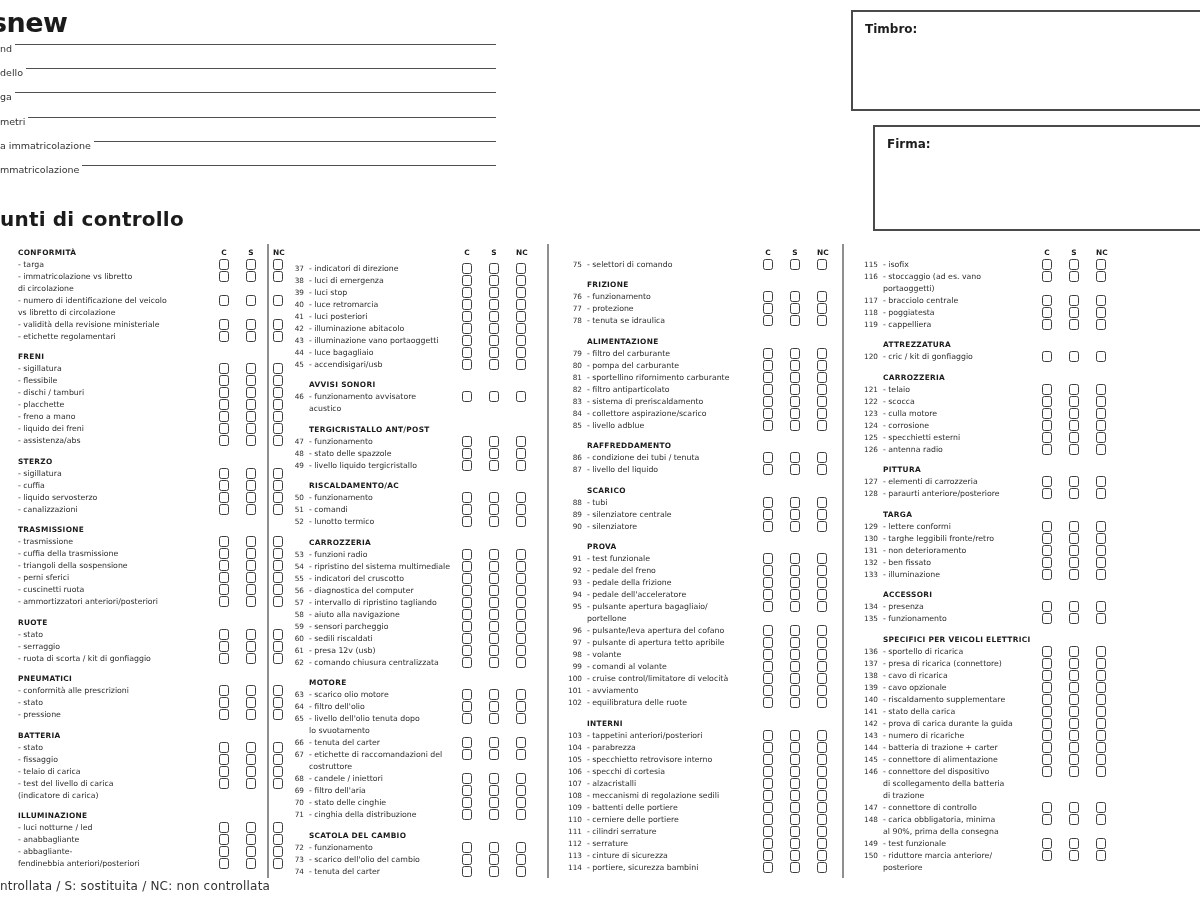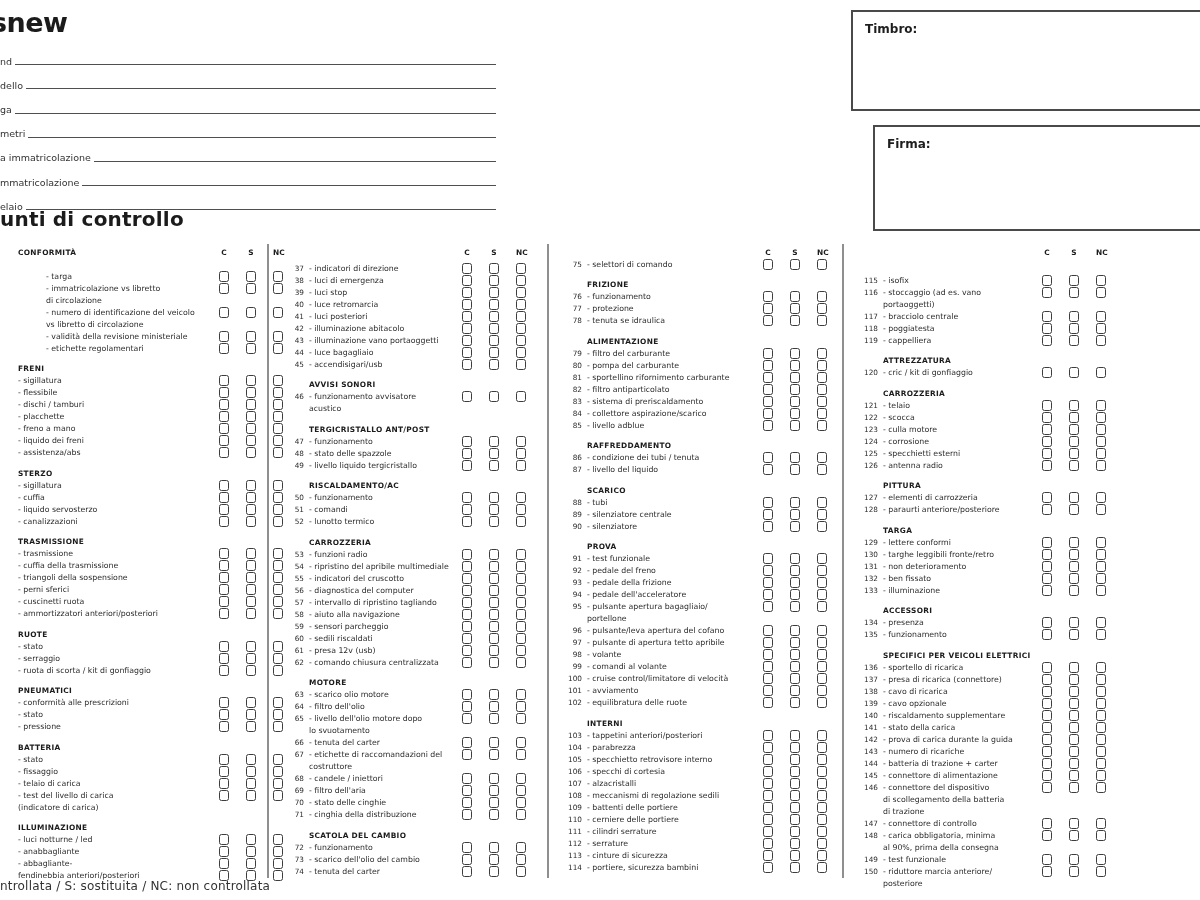--- a/index.html
+++ b/index.html
@@ -5,21 +5,21 @@
   html,body{margin:0;padding:0;background:#fff;}
   .page{position:relative;width:1200px;height:900px;background:#fff;overflow:hidden;
         font-family:"DejaVu Sans","Liberation Sans",sans-serif;color:#222;}
 
   
   .logo-clip{position:absolute;left:0;top:6px;height:36px;width:120px;overflow:hidden;}
   .logo{display:inline-block;margin-left:-9px;font-size:27px;font-weight:700;
         letter-spacing:-.5px;color:#1b1b1b;line-height:34px;}
 
   .fields{position:absolute;left:0;top:44px;width:496px;}
-  .field{height:24.2px;display:flex;align-items:flex-end;}
+  .field{height:24.2px;display:flex;align-items:flex-start;}
   .flabel{font-size:9.5px;color:#333;padding-right:3px;line-height:1;margin-bottom:2px;white-space:nowrap;}
   .fline{flex:1;border-bottom:1.8px solid #4f4f4f;margin-bottom:3px;}
 
   .box{position:absolute;border:2px solid #4a4a4a;border-right:none;background:#fff;box-sizing:border-box;}
   .timbro{left:851px;top:10px;width:349px;height:101px;}
   .firma{left:873px;top:125px;width:327px;height:106px;}
   .box .box-label{display:block;margin:10px 0 0 12px;font-weight:700;font-size:12px;color:#1e1e1e;}
 
   .section-title{position:absolute;left:0;top:207px;margin:0;font-size:20px;font-weight:700;color:#1b1b1b;letter-spacing:.2px;text-align:center;}
 
@@ -72,24 +72,20 @@
         <span class="fline"></span>
       </div>
       <div class="field">
         <span class="flabel">a immatricolazione</span>
         <span class="fline"></span>
       </div>
       <div class="field">
         <span class="flabel">mmatricolazione</span>
         <span class="fline"></span>
       </div>
-      <div class="field">
-        <span class="flabel">elaio</span>
-        <span class="fline"></span>
-      </div>
     </div>
 
   <div class="box timbro">
     <span class="box-label">Timbro:</span>
   </div>
   <div class="box firma">
     <span class="box-label">Firma:</span>
   </div>
 
   <h2 class="section-title">unti di controllo</h2>
@@ -98,21 +94,21 @@
     <div class="col col1">
         <div class="row">
           <span class="num"></span>
           <span class="lbl grp">CONFORMITÀ</span>
           <span class="boxarea">
             <span class="hcell">C</span>
             <span class="hcell">S</span>
             <span class="hcell">NC</span>
           </span>
         </div>
-        <div class="grp-block first" style="margin-top: 12px; padding-left: 28px;">
+        <div class="grp-block first" style="margin-top: 0px;">
           <div class="row">
             <span class="num"></span>
             <span class="lbl">- targa</span>
             <span class="boxarea">
               <span class="cb"></span>
               <span class="cb"></span>
               <span class="cb"></span>
             </span>
           </div>
           <div class="row">
@@ -688,21 +684,21 @@
             <span class="num">53</span>
             <span class="lbl">- funzioni radio</span>
             <span class="boxarea">
               <span class="cb"></span>
               <span class="cb"></span>
               <span class="cb"></span>
             </span>
           </div>
           <div class="row">
             <span class="num">54</span>
-            <span class="lbl">- ripristino del apribile multimediale</span>
+            <span class="lbl">- ripristino del sistema multimediale</span>
             <span class="boxarea">
               <span class="cb"></span>
               <span class="cb"></span>
               <span class="cb"></span>
             </span>
           </div>
           <div class="row">
             <span class="num">55</span>
             <span class="lbl">- indicatori del cruscotto</span>
             <span class="boxarea">
@@ -794,21 +790,21 @@
             <span class="num">64</span>
             <span class="lbl">- filtro dell'olio</span>
             <span class="boxarea">
               <span class="cb"></span>
               <span class="cb"></span>
               <span class="cb"></span>
             </span>
           </div>
           <div class="row">
             <span class="num">65</span>
-            <span class="lbl">- livello dell'olio motore dopo</span>
+            <span class="lbl">- livello dell'olio tenuta dopo</span>
             <span class="boxarea">
               <span class="cb"></span>
               <span class="cb"></span>
               <span class="cb"></span>
             </span>
           </div>
           <div class="row">
             <span class="num"></span>
             <span class="lbl">lo svuotamento</span>
             <span class="boxarea"></span>
@@ -1331,21 +1327,21 @@
     <div class="col col4">
         <div class="row">
           <span class="num"></span>
           <span class="lbl grp"></span>
           <span class="boxarea">
             <span class="hcell">C</span>
             <span class="hcell">S</span>
             <span class="hcell">NC</span>
           </span>
         </div>
-        <div class="grp-block first" style="margin-top: 16px;">
+        <div class="grp-block first" style="margin-top: 0px;">
           <div class="row">
             <span class="num">115</span>
             <span class="lbl">- isofix</span>
             <span class="boxarea">
               <span class="cb"></span>
               <span class="cb"></span>
               <span class="cb"></span>
             </span>
           </div>
           <div class="row">

